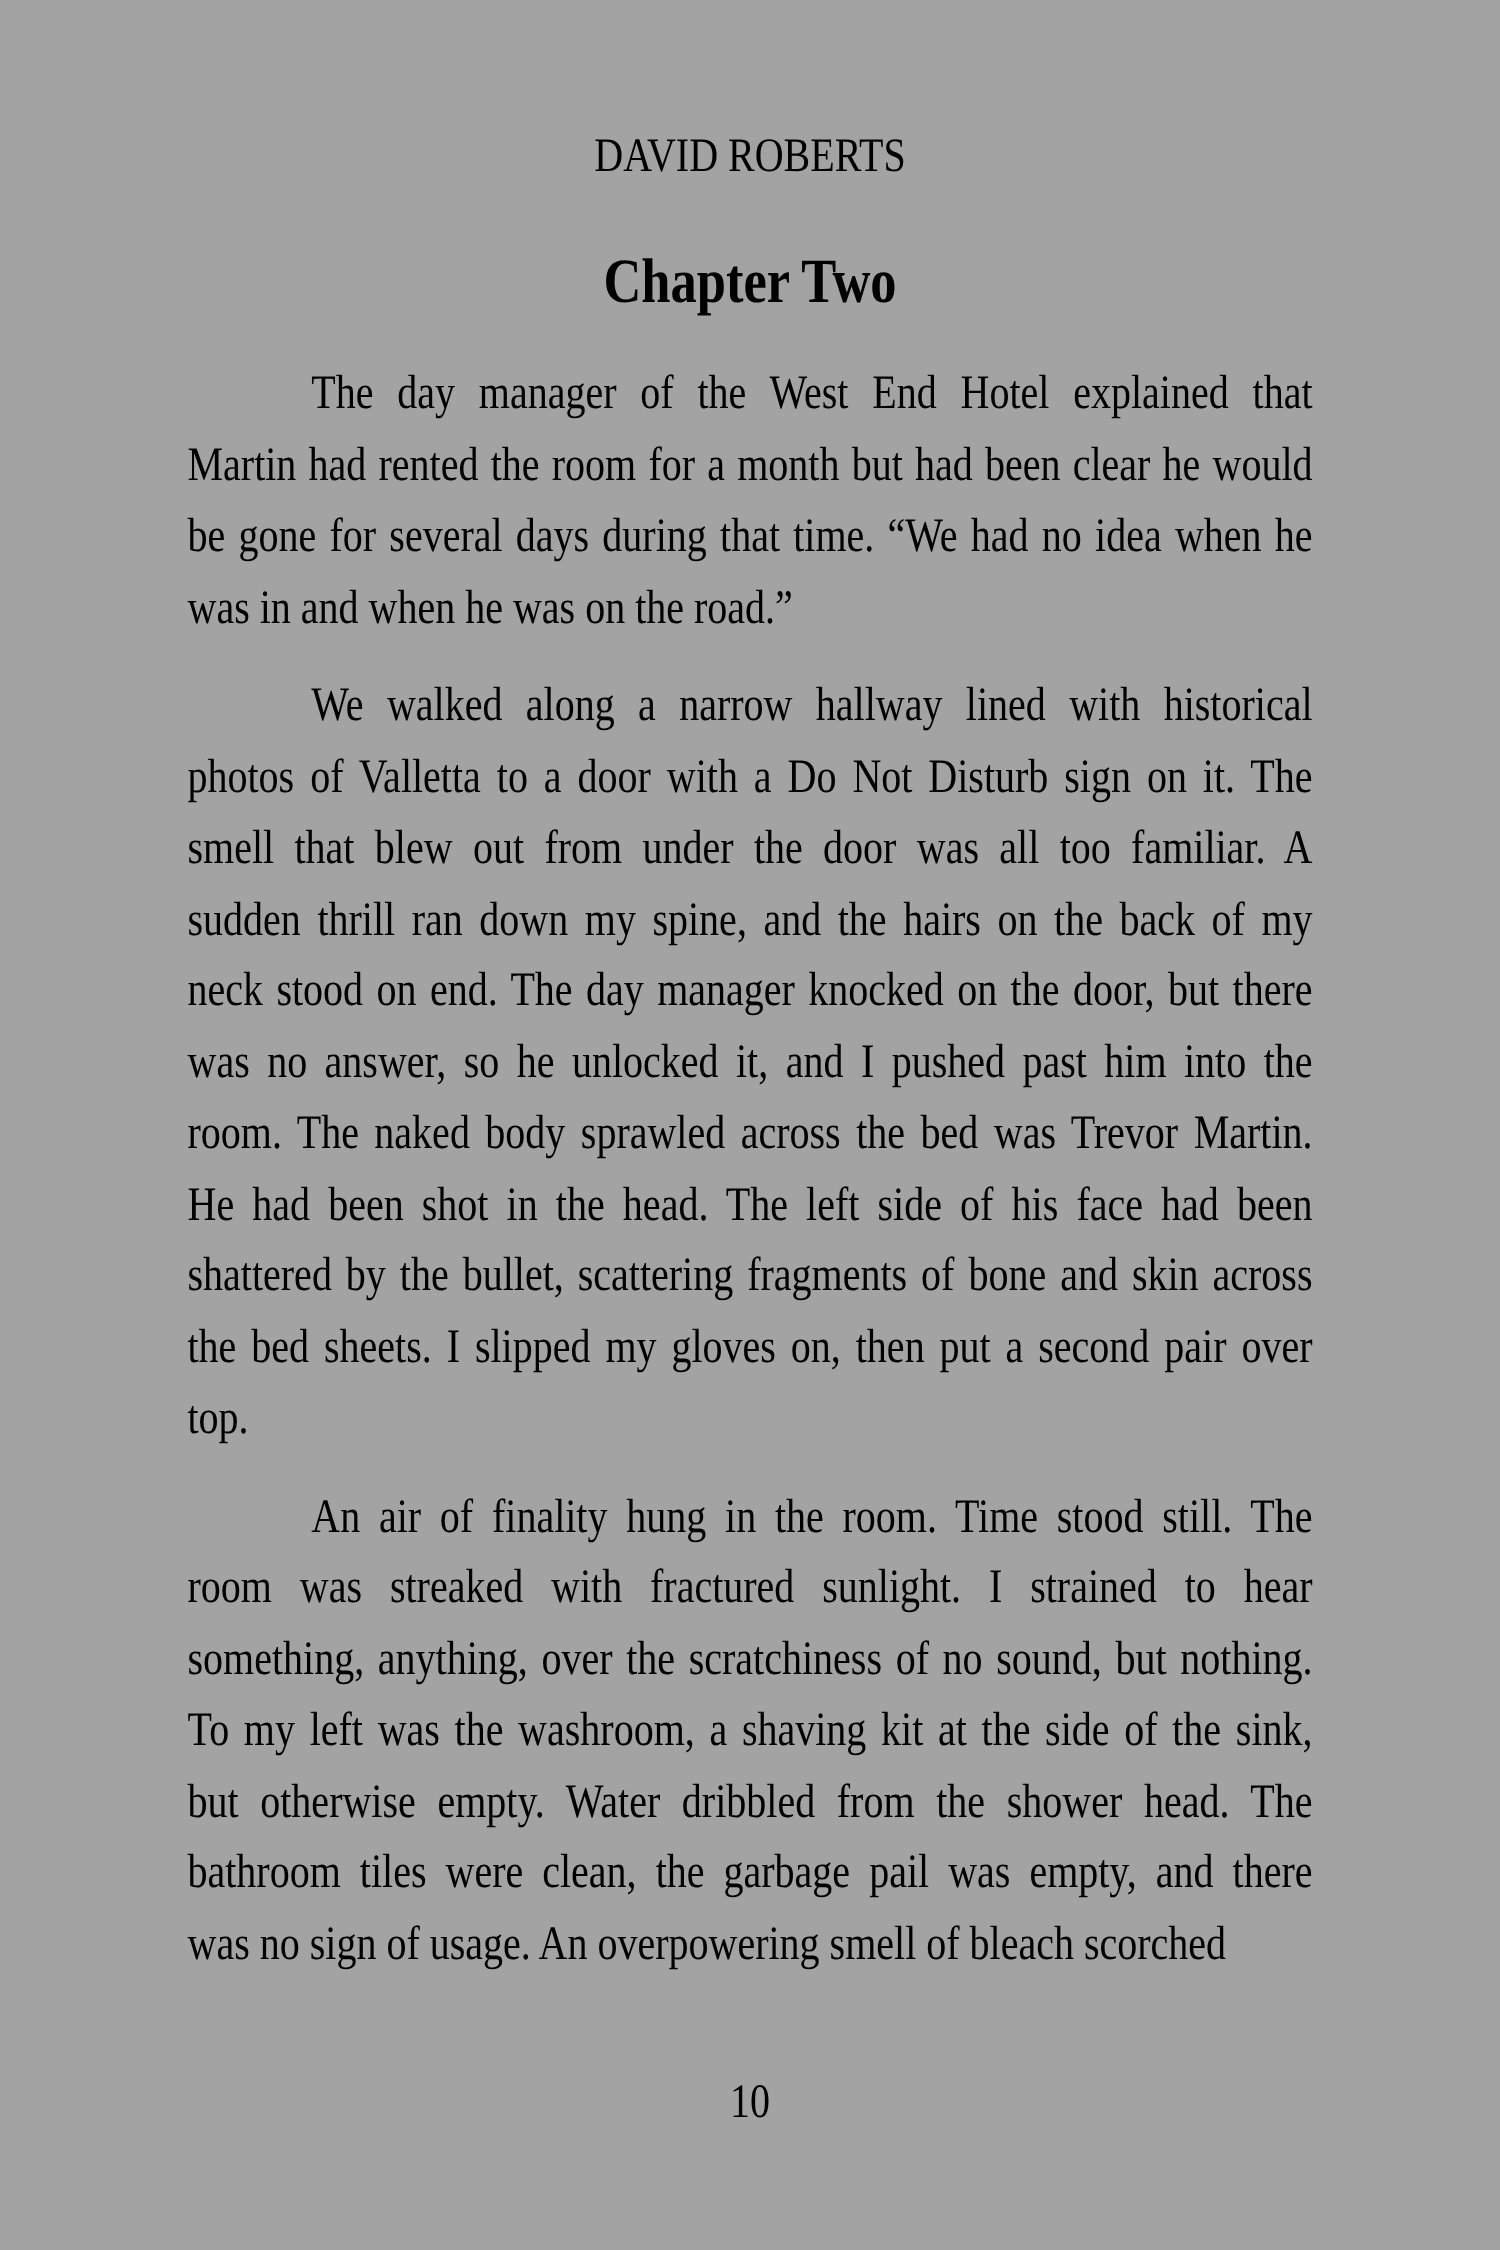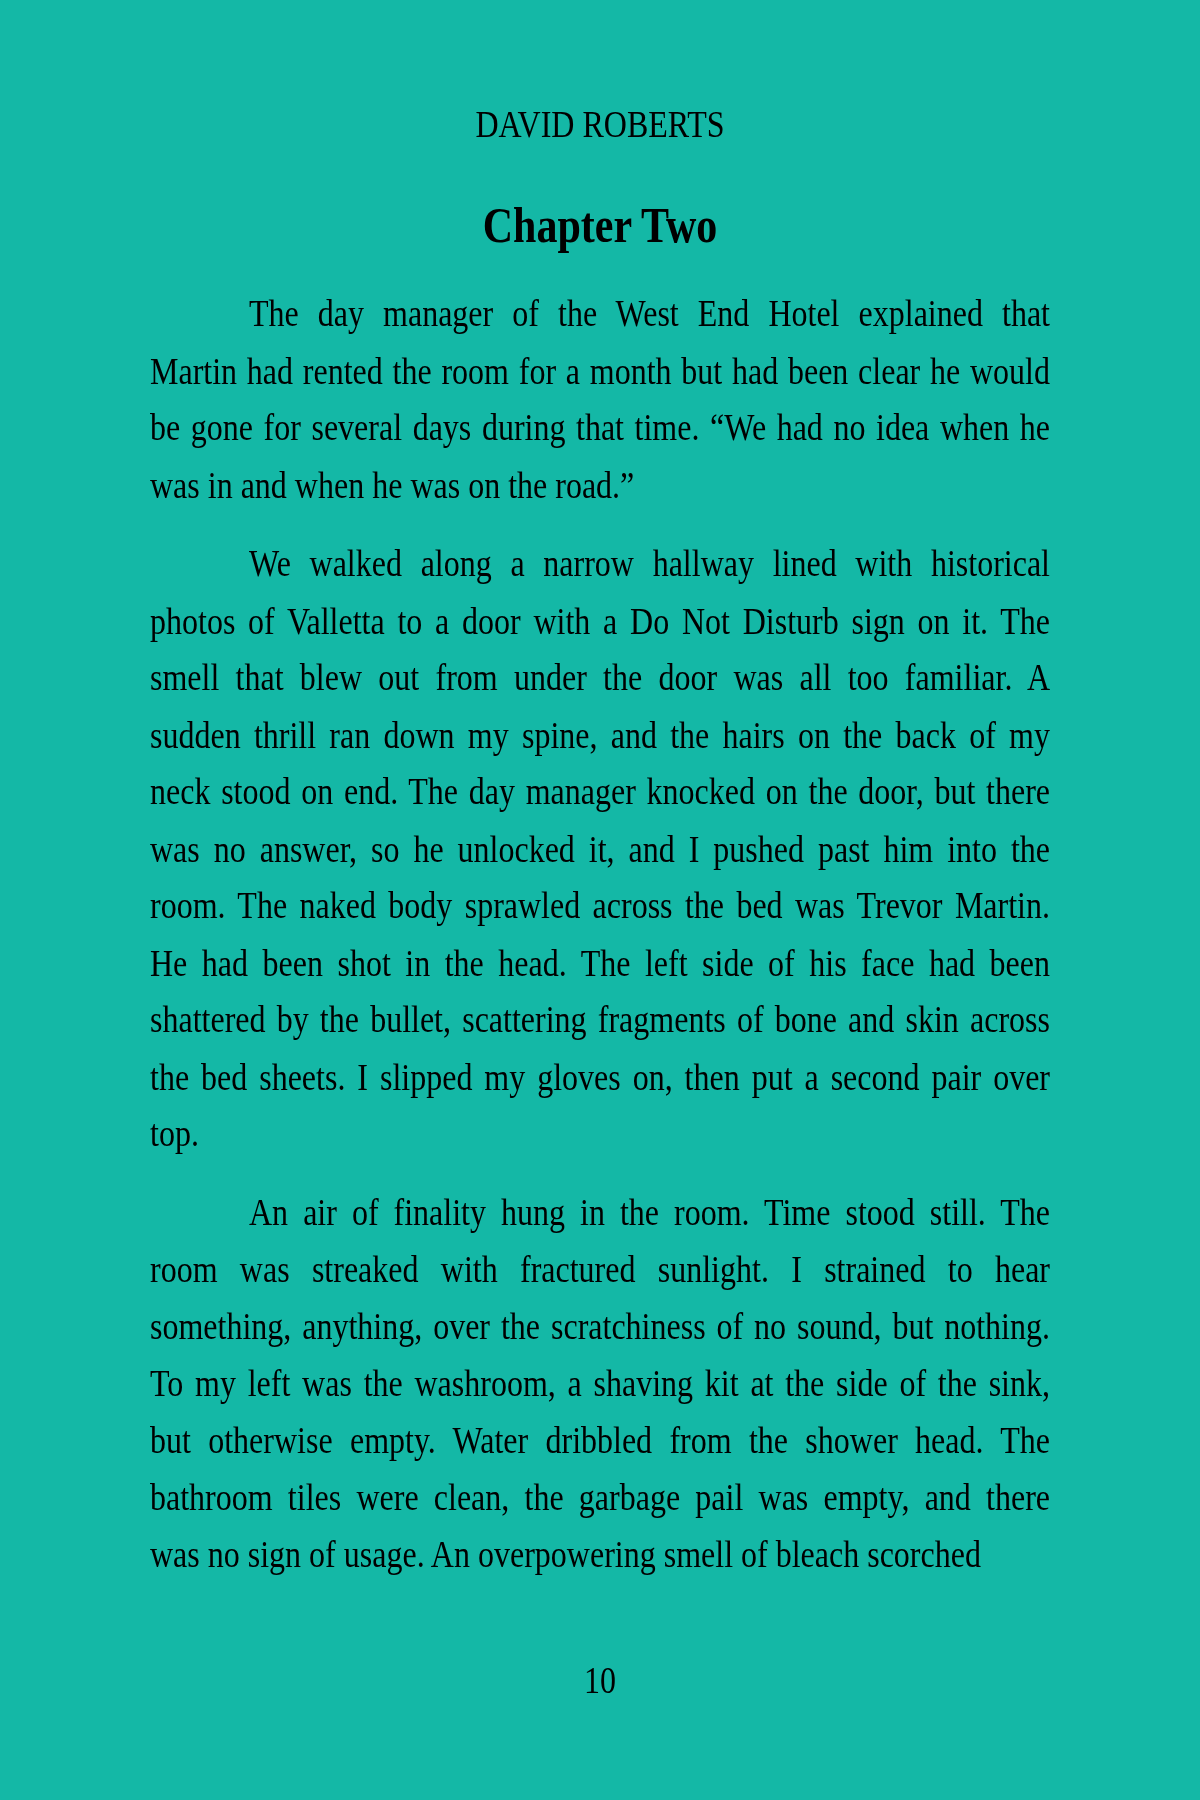--- a/index.html
+++ b/index.html
@@ -64,21 +64,21 @@
   .pagenum {
     margin-top: 62px;
     font-size: 32px;
     line-height: 38px;
     text-align: center;
   }
 </style>
 </head>
 <body>
 
-<div class="page" style="background: #14b8a6;">
+<div class="page" style="background: #a3a3a3;">
   <div class="content" style="color: rgb(0, 0, 0);">
     <div class="header">DAVID ROBERTS</div>
     <div class="title">Chapter Two</div>
     <div class="body-text">
         <div class="para p-first">
           <div class="line first">The day manager of the West End Hotel explained that</div>
           <div class="line">Martin had rented the room for a month but had been clear he would</div>
           <div class="line">be gone for several days during that time. “We had no idea when he</div>
           <div class="line last">was in and when he was on the road.”</div>
         </div>

